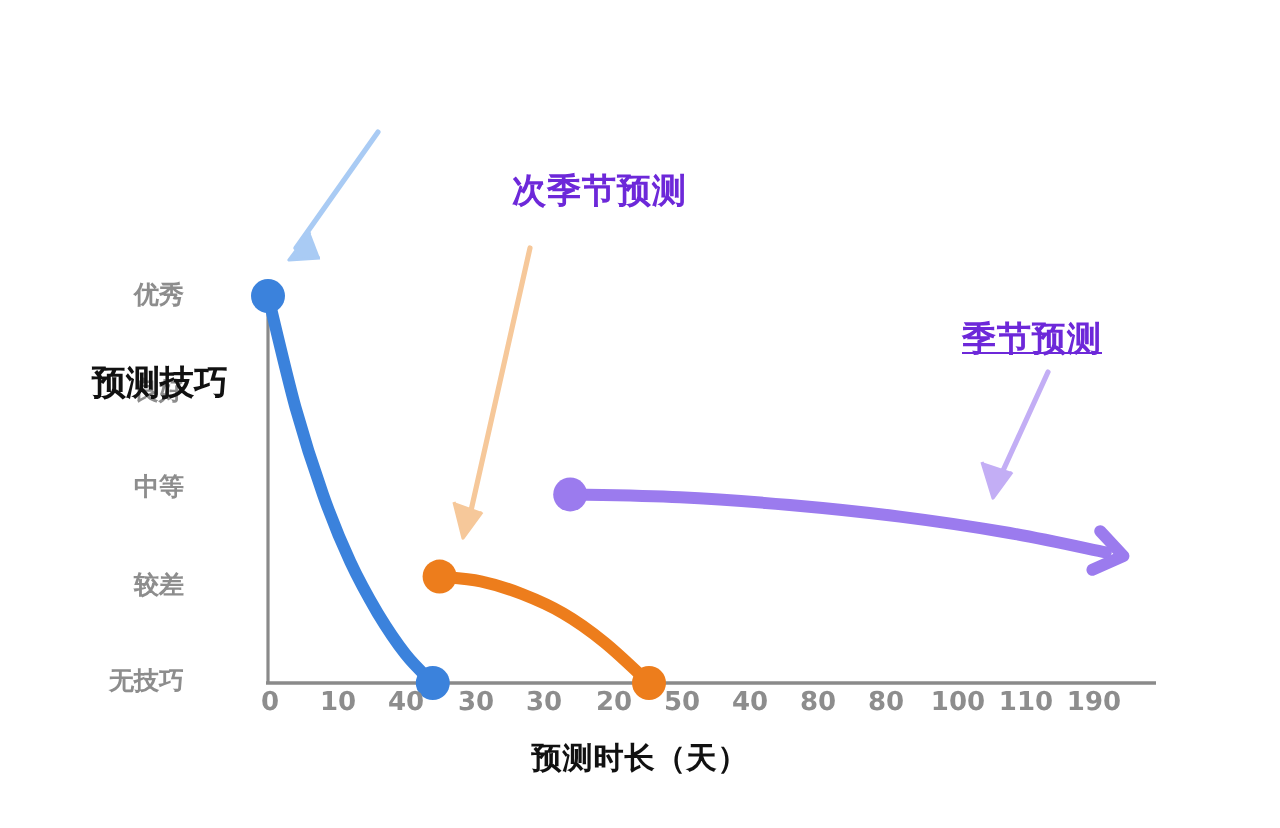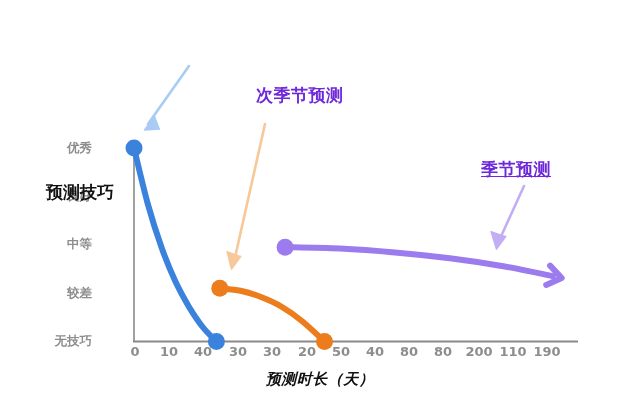--- a/index.html
+++ b/index.html
@@ -55,21 +55,20 @@
     font-weight: bold;
     white-space: nowrap;
   }
   #x-axis-title {
     font-size: 15px;
     top: 370px;
     left: 0;
     width: 640px;
     text-align: center;
     letter-spacing: 0.5px;
-    font-style: italic;
   }
   #y-axis-title {
     font-size: 17px;
     left: 46px;
     top: 183px;
     width: 22px;
     line-height: 1.06;
     text-align: center;
     word-break: break-all;
     letter-spacing: 0px;
@@ -149,21 +148,21 @@
   <div class="tick-label x-tick" style="left:135px">0</div>
   <div class="tick-label x-tick" style="left:169px">10</div>
   <div class="tick-label x-tick" style="left:203px">40</div>
   <div class="tick-label x-tick" style="left:238px">30</div>
   <div class="tick-label x-tick" style="left:272px">30</div>
   <div class="tick-label x-tick" style="left:307px">20</div>
   <div class="tick-label x-tick" style="left:341px">50</div>
   <div class="tick-label x-tick" style="left:375px">40</div>
   <div class="tick-label x-tick" style="left:409px">80</div>
   <div class="tick-label x-tick" style="left:443px">80</div>
-  <div class="tick-label x-tick" style="left:479px">200</div>
+  <div class="tick-label x-tick" style="left:479px">100</div>
   <div class="tick-label x-tick" style="left:513px">110</div>
   <div class="tick-label x-tick" style="left:547px">190</div>
 
   <div class="tick-label y-tick" style="top:148px">优秀</div>
   <div class="tick-label y-tick" style="top:196px">良好</div>
   <div class="tick-label y-tick" style="top:244px">中等</div>
   <div class="tick-label y-tick" style="top:293px">较差</div>
   <div class="tick-label y-tick" style="top:341px">无技巧</div>
 
   <div class="axis-title" id="y-axis-title">预测技巧</div>

